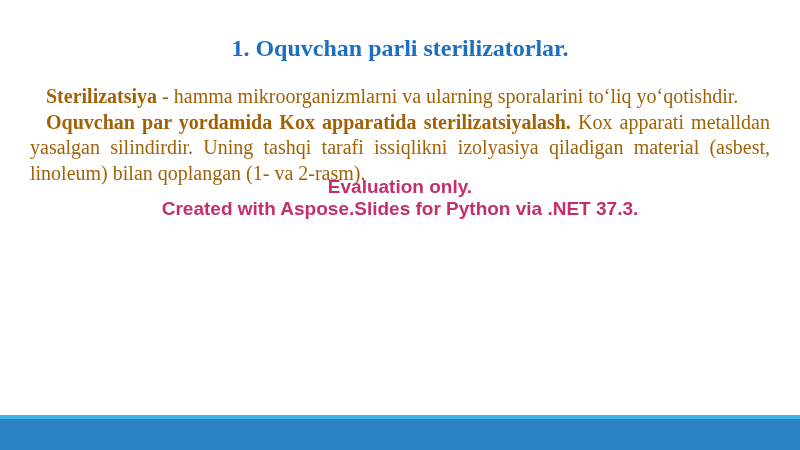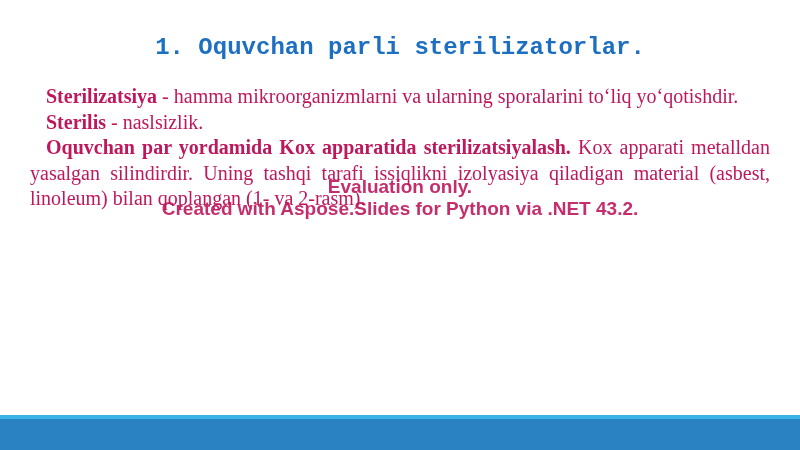--- a/index.html
+++ b/index.html
@@ -17,27 +17,27 @@
   }
   .title {
     position: relative;
     z-index: 2;
     margin: 34px 0 0 0;
     text-align: center;
     font-size: 24px;
     line-height: 28px;
     font-weight: bold;
     color: #1d6fc1;
-    font-family: Liberation Mono, monospace;
+    font-family: Liberation Serif, serif;
   }
   .body {
     position: relative;
     z-index: 2;
     margin: 22px 30px 0 30px;
-    color: #be185d;
+    color: #a16207;
     font-size: 20px;
     line-height: 25.6px;
   }
   .body p {
     margin: 0;
     text-align: justify;
     text-indent: 16px;
   }
   .body .lead {
     font-weight: bold;
@@ -76,27 +76,26 @@
 </style>
 </head>
 <body>
 
 <div class="slide">
 
   <h1 class="title">1. Oquvchan parli sterilizatorlar.</h1>
 
   <div class="watermark">
     <div>Evaluation only.</div>
-    <div>Created with Aspose.Slides for Python via .NET 43.2.</div>
+    <div>Created with Aspose.Slides for Python via .NET 37.3.</div>
   </div>
 
   <div class="body">
     <p><span class="lead">Sterilizatsiya</span><span> - hamma mikroorganizmlarni va ularning sporalarini toʻliq yoʻqotishdir.</span></p>
 
-    <p><span class="lead">Sterilis</span><span> - naslsizlik.</span></p>
 
 
     <p><span class="lead">Oquvchan par yordamida Kox apparatida sterilizatsiyalash.</span><span> Kox apparati metalldan yasalgan silindirdir. Uning tashqi tarafi issiqlikni izolyasiya qiladigan material (asbest, linoleum) bilan qoplangan (1- va 2-rasm).</span></p>
 
   </div>
 
   <div class="footer-stripe"></div>
   <div class="footer-band"></div>
 
 </div>

